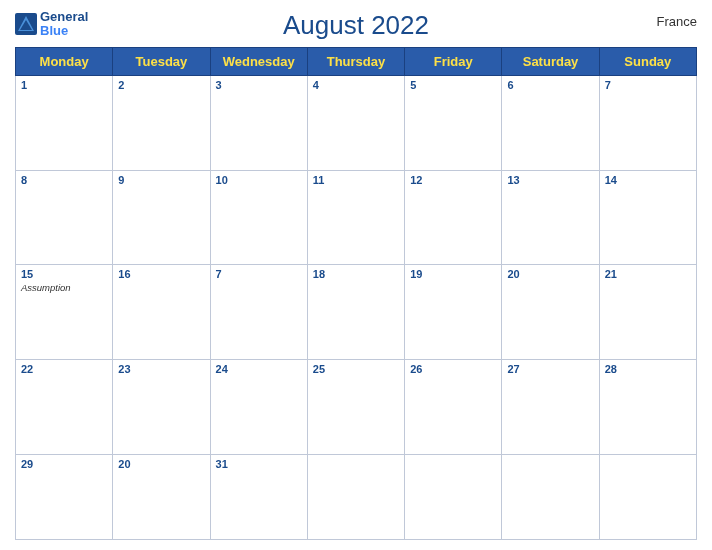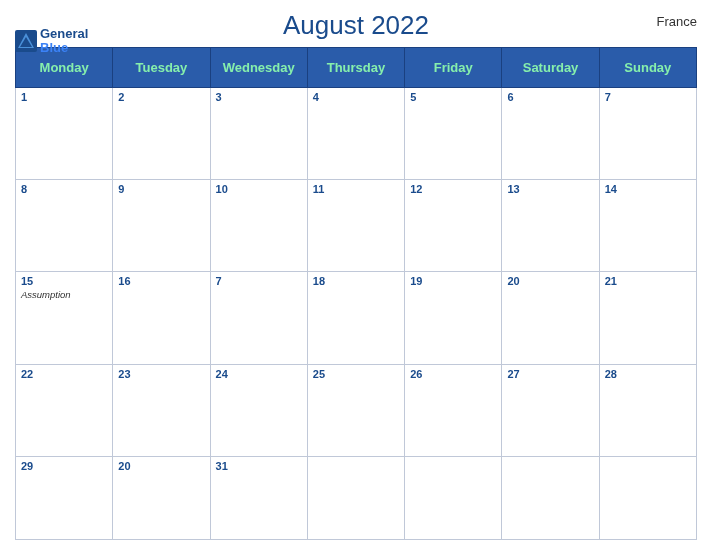--- a/index.html
+++ b/index.html
@@ -19,21 +19,21 @@
       display: flex;
       align-items: center;
       justify-content: center;
       position: relative;
       margin-bottom: 6px;
     }
 
     .logo-area {
       position: absolute;
       left: 0;
-      top: 17px;
+      top: 0;
       display: flex;
       align-items: center;
     }
 
     .logo-text {
       font-size: 13px;
       color: #1a4b8c;
       font-weight: bold;
       line-height: 1.1;
     }
@@ -64,25 +64,25 @@
     }
 
     .calendar-table {
       width: 100%;
       border-collapse: collapse;
       flex: 1;
     }
 
     .calendar-table th {
       background-color: #2a5caa;
-      color: #86efac;
+      color: #fde047;
       text-align: center;
       font-size: 13px;
       font-weight: bold;
-      padding: 12px 4px;
+      padding: 6px 4px;
       border: 1px solid #1a4080;
     }
 
     .calendar-table td {
       border: 1px solid #c0c8d8;
       vertical-align: top;
       width: calc(100% / 7);
       height: 72px;
       padding: 3px 5px;
       background: #fff;

